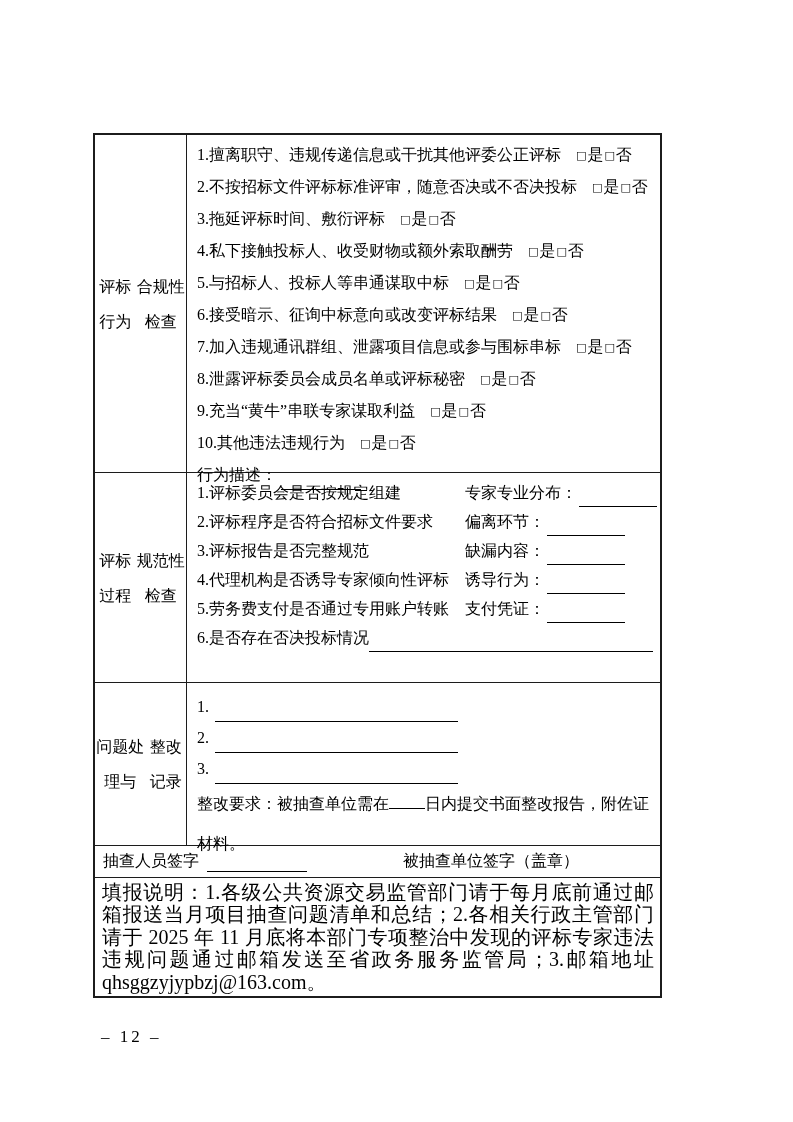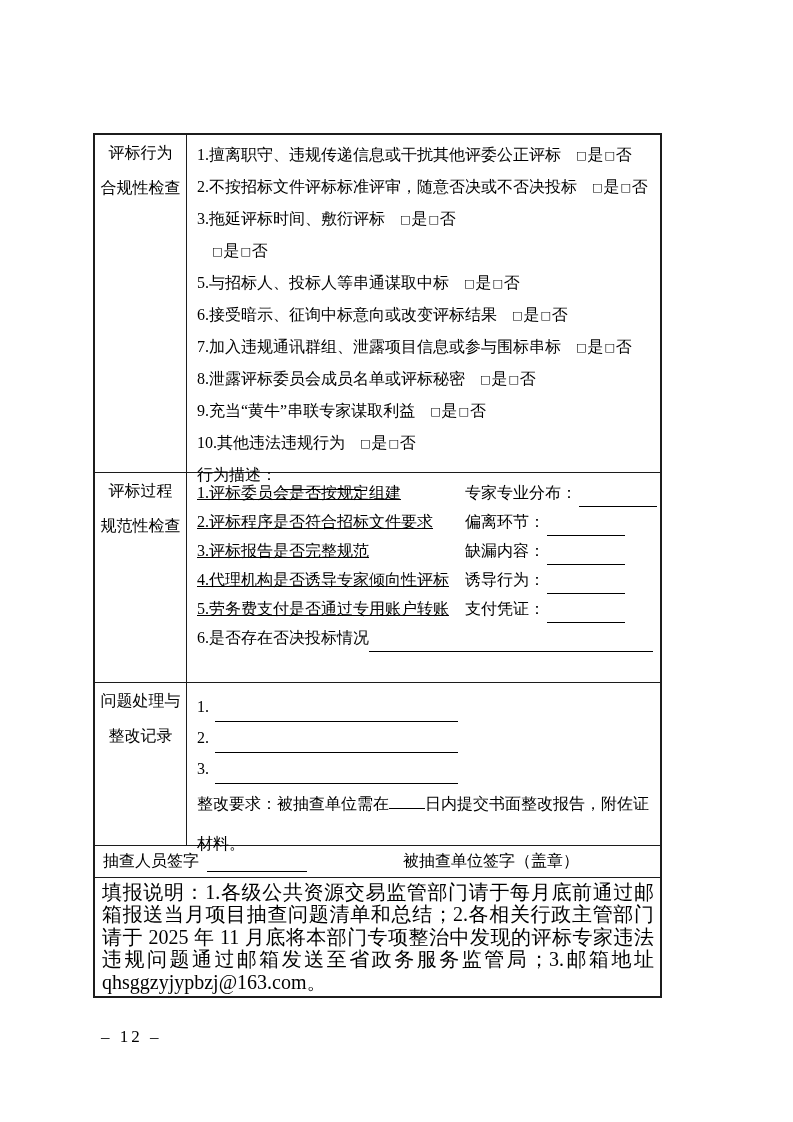--- a/index.html
+++ b/index.html
@@ -28,21 +28,22 @@
     display: flex;
     border-bottom: 1px solid #1c1c1c;
     box-sizing: border-box;
   }
   .trow:last-child { border-bottom: none; }
   .tlabel {
     flex: 0 0 91px;
     width: 91px;
     border-right: 1px solid #1c1c1c;
     display: flex;
-    flex-direction: column;
+    flex-direction: row;
+    justify-content: center;
     align-items: center;
     font-size: 16px;
     line-height: 35px;
     text-align: center;
   }
   .tcontent {
     flex: 1 1 auto;
     min-width: 0;
     padding: 5px 3px 0 10px;
     box-sizing: border-box;
@@ -72,21 +73,21 @@
     display: inline-block;
     border-bottom: 1px solid #000;
     height: 14px;
     align-self: flex-end;
   }
   .w80  { width: 80px;  margin-left: 4px; }
   .w78  { width: 78px;  margin-left: 2px; }
   .w240 { width: 243px; margin-left: 6px; }
   .w36  { width: 36px; }
   .grow { flex: 1 1 auto; border-bottom: 1px solid #000; height: 14px; align-self: flex-end; margin-right: 4px; }
-  .sec2 .q { flex: 0 0 264px; overflow: visible; text-decoration: underline; }
+  .sec2 .q { flex: 0 0 264px; overflow: visible; }
   .sec2 .qlong { flex: 0 0 auto; }
   .fld { margin-left: 4px; }
   .req {
     font-size: 16px;
     line-height: 40px;
     white-space: normal;
   }
   .sigrow {
     height: 32px;
     display: flex;
@@ -130,20 +131,21 @@
           </div>
           <div class="line">
             <span class="q">2.不按招标文件评标标准评审，随意否决或不否决投标</span>
             <span class="cbg"><span class="box">□</span><span>是</span><span class="box">□</span><span>否</span></span>
           </div>
           <div class="line">
             <span class="q">3.拖延评标时间、敷衍评标</span>
             <span class="cbg"><span class="box">□</span><span>是</span><span class="box">□</span><span>否</span></span>
           </div>
           <div class="line">
+            <span class="q">4.私下接触投标人、收受财物或额外索取酬劳</span>
             <span class="cbg"><span class="box">□</span><span>是</span><span class="box">□</span><span>否</span></span>
           </div>
           <div class="line">
             <span class="q">5.与招标人、投标人等串通谋取中标</span>
             <span class="cbg"><span class="box">□</span><span>是</span><span class="box">□</span><span>否</span></span>
           </div>
           <div class="line">
             <span class="q">6.接受暗示、征询中标意向或改变评标结果</span>
             <span class="cbg"><span class="box">□</span><span>是</span><span class="box">□</span><span>否</span></span>
           </div>

